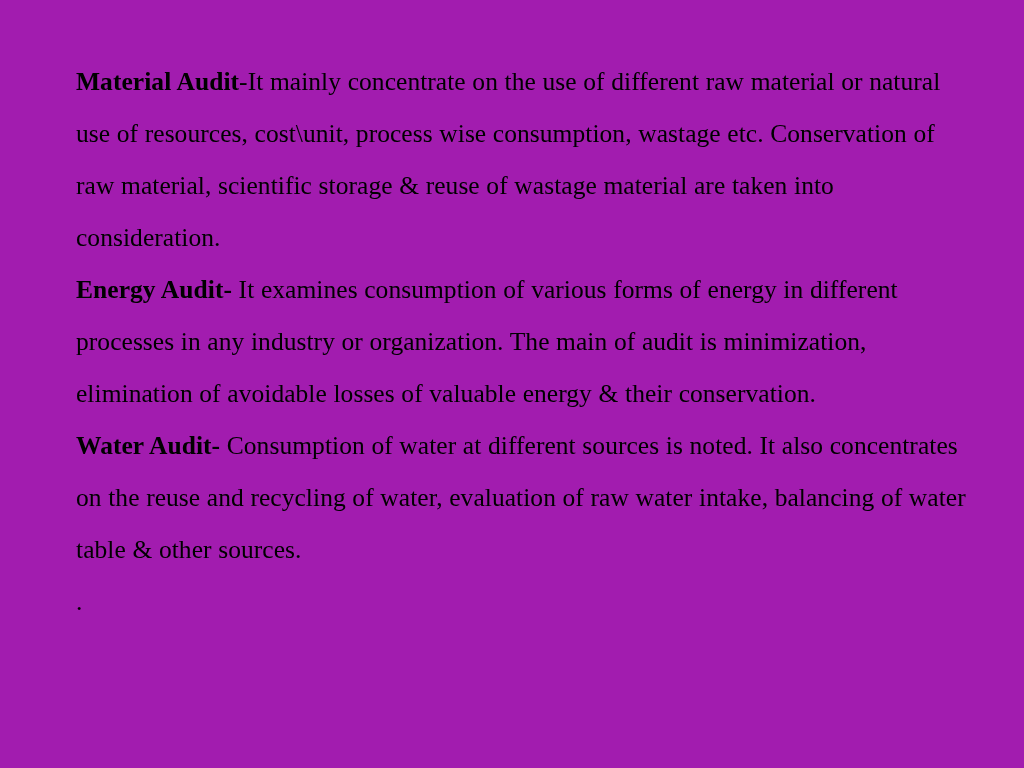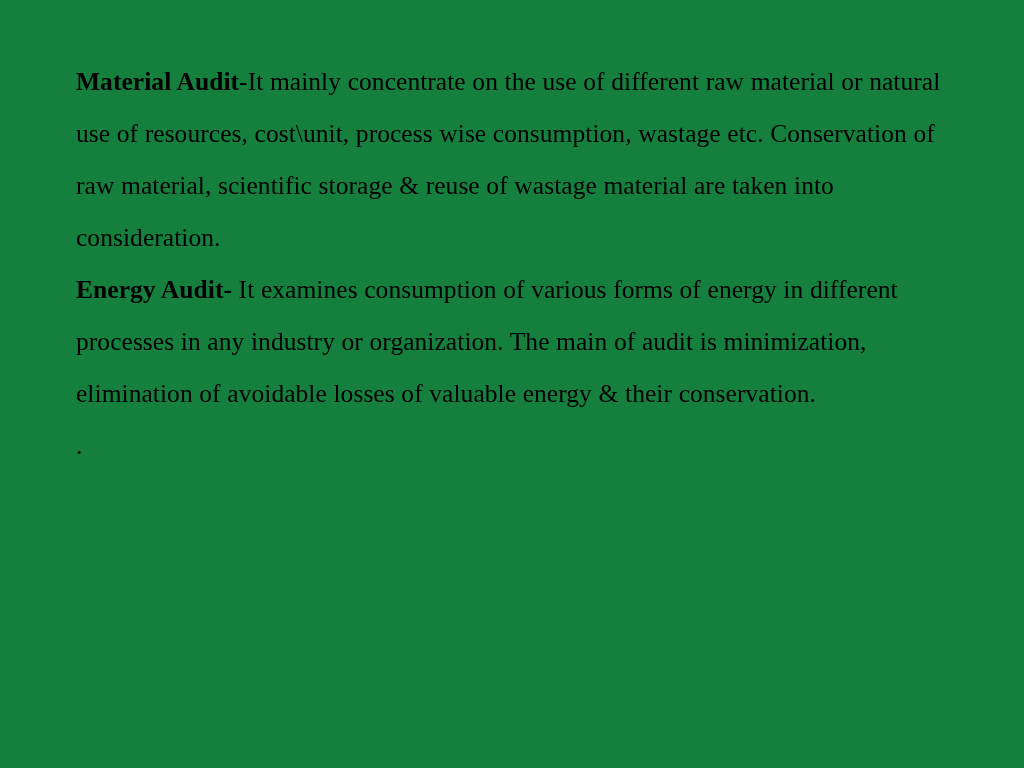--- a/index.html
+++ b/index.html
@@ -13,21 +13,21 @@
     background: #ffffff;
     font-family: "Liberation Serif", "DejaVu Serif", serif;
     color: #000000;
     overflow: hidden;
   }
 
   .slide {
     position: relative;
     width: 1024px;
     height: 768px;
-    background: #15803d;
+    background: #a21caf;
     box-sizing: border-box;
   }
 
   .content-block {
     position: absolute;
     left: 76px;
     top: 56px;
     width: 890px;
   }
 
@@ -58,18 +58,19 @@
 <body>
 
 <div class="slide">
 
   <div class="content-block">
 
     <p class="para"><span class="lead">Material Audit</span><span>-It mainly concentrate on the use of different raw material or natural use of resources, cost\unit, process wise consumption, wastage etc. Conservation of raw material, scientific storage &amp; reuse of wastage material are taken into consideration.</span></p>
 
     <p class="para"><span class="lead">Energy Audit-</span><span> It examines consumption of various forms of energy in different processes in any industry or organization. The main of audit is minimization, elimination of avoidable losses of valuable energy &amp; their conservation.</span></p>
 
+    <p class="para"><span class="lead">Water Audit-</span><span> Consumption of water at different sources is noted. It also concentrates on the reuse and recycling of water, evaluation of raw water intake, balancing of water table &amp; other sources.</span></p>
 
     <p class="para-trailing">.</p>
 
   </div>
 
 </div>
 
 </body></html>

